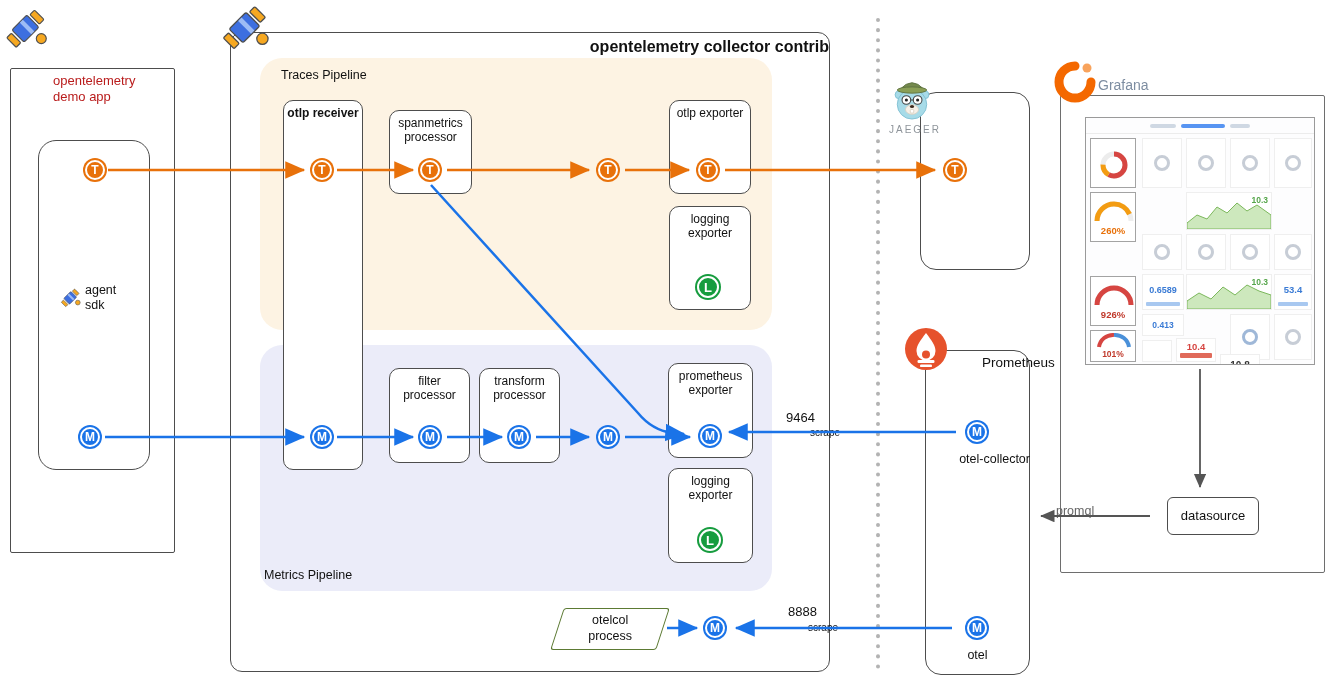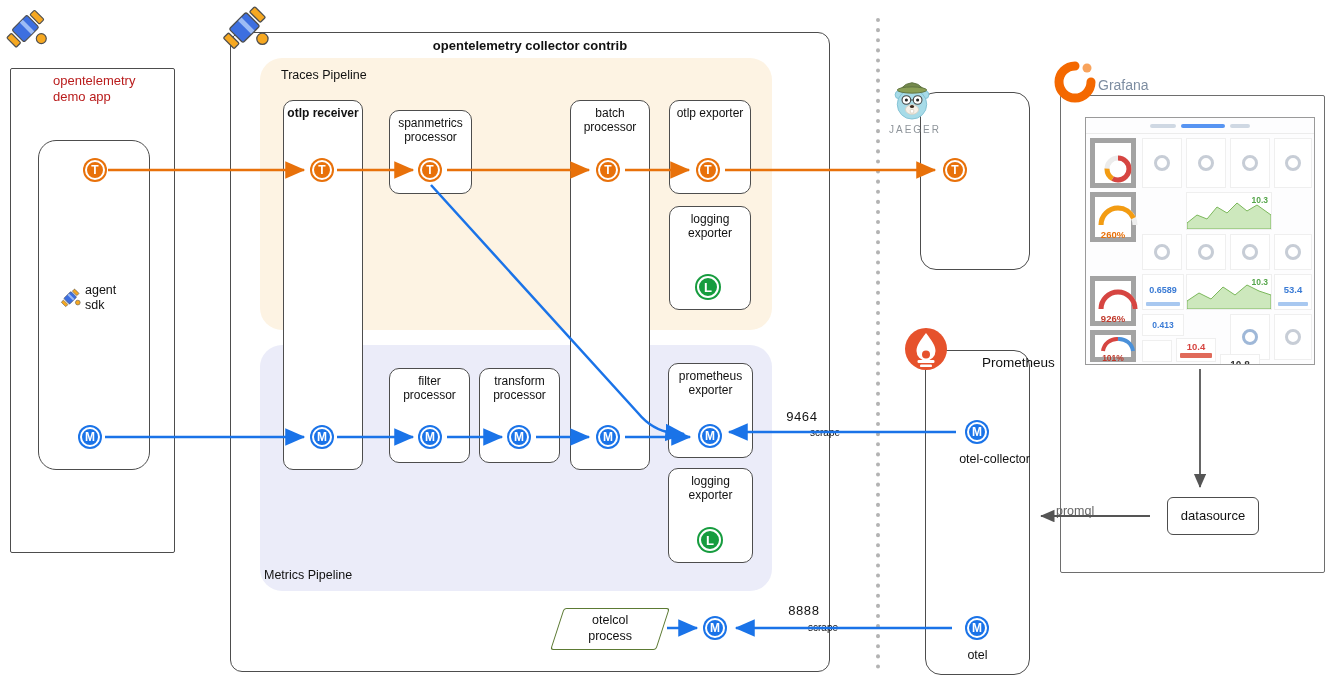--- a/index.html
+++ b/index.html
@@ -9,21 +9,21 @@
   .box { position:absolute; background:#fff; border:1px solid #4d4d4d; border-radius:10px; }
   .sq  { border-radius:2px; }
   .rnd { border-radius:16px; }
   .tint { position:absolute; border-radius:22px; }
   .tint.traces  { background:#fdf3e3; }
   .tint.metrics { background:#ebecf9; }
 
   .blabel { display:block; padding:5px 2px 0 2px; font-size:12px; line-height:1.2; color:#111; text-align:center; }
   .flabel { position:absolute; font-size:12.5px; color:#111; }
   .small  { font-size:10px; }
-  .port   { font-size:13px; color:#111;font-family:Liberation Mono, monospace; }
+  .port   { font-size:13px; color:#111; }
 
   .badge { position:absolute; width:20px; height:20px; border-radius:50%; border:2px solid #fff;
            color:#fff; font-weight:bold; font-size:12px; display:flex; align-items:center; justify-content:center;
            transform:translate(-50%,-50%); z-index:30; }
   .badge.t { background:#e8710a; box-shadow:0 0 0 2px #e8710a; }
   .badge.m { background:#1a73e8; box-shadow:0 0 0 2px #1a73e8; }
   .badge.l { background:#169c3e; box-shadow:0 0 0 2px #169c3e; width:22px; height:22px; font-size:13px; }
 
   svg.lines { position:absolute; left:0; top:0; z-index:20; pointer-events:none; }
   .logo { position:absolute; z-index:35; }
@@ -33,21 +33,21 @@
   .otelcol span { display:block; width:64px; margin:4px auto 0; transform:skewX(18deg);
                   font-size:12.5px; line-height:1.25; text-align:center; color:#111; }
 
   
   #dash { position:absolute; left:1085px; top:117px; width:230px; height:248px;
           background:#fdfdfe; border:1px solid #9a9a9a; overflow:hidden; z-index:16; }
   #dash .hdr { height:16px; border-bottom:1px solid #ececec; display:flex; gap:5px; align-items:center; justify-content:center; }
   #dash .hdr i { display:block; height:4px; border-radius:2px; }
   .dp { position:absolute; background:#fff; border:1px solid #efefef; display:flex; align-items:center; justify-content:center; }
   .donut { width:16px; height:16px; border-radius:50%; border:3px solid #c7cdd6; }
-  .gpanel { position:absolute; background:#fff; border:5px solid #a3a3a3; text-align:center; }
+  .gpanel { position:absolute; background:#fff; border:1px solid #a3a3a3; text-align:center; }
   .gtext { font-weight:bold; font-size:9.5px; display:block; margin-top:-4px; }
   .stat { position:absolute; background:#fff; border:1px solid #efefef; text-align:center; font-weight:bold; }
   .bar { position:absolute; left:3px; right:3px; bottom:3px; border-radius:1px; }
   .sparkLbl { position:absolute; right:3px; top:2px; font-size:8.5px; font-weight:bold; color:#56a64b; }
 </style>
 </head>
 <body>
 
 <div id="stage">
 
@@ -63,21 +63,21 @@
         <circle cx="20.5" cy="17" r="2.6" fill="#f6a821" stroke="#4e4e4e" stroke-width="0.6"></circle>
       </g>
     </defs>
   </svg>
 
   <div class="box sq" style="left:10px; top:68px; width:165px; height:485px;">
     <div style="margin:4px 0 0 42px; width:112px; font-size:13px; line-height:1.25; color:#b91c1c;">opentelemetry demo app</div>
   </div>
 
   <div class="box" style="left:230px; top:32px; width:600px; height:640px; border-radius:12px;">
-    <div style="margin-top:5px; text-align:center; font-size:13px; font-weight:bold; color:#111;">opentelemetry collector contrib</div>
+    <div style="margin-top:5px; text-align:right; font-size:16px; font-weight:bold; color:#111;">opentelemetry collector contrib</div>
   </div>
 
   <div class="tint traces" style="left:260px; top:58px;  width:512px; height:272px;"></div>
   <div class="tint metrics" style="left:260px; top:345px; width:512px; height:246px;"></div>
 
   <div class="flabel" style="left:281px; top:68px;">Traces Pipeline</div>
   <div class="flabel" style="left:264px; top:568px;">Metrics Pipeline</div>
 
   <div class="box" style="left:38px; top:140px; width:112px; height:330px; border-radius:18px;">
     <div style="position:absolute; left:6px; top:142px; width:98px; display:flex; align-items:center; gap:4px; justify-content:center;">
@@ -86,23 +86,20 @@
         </svg>
       <span style="width:44px; font-size:12.5px; line-height:1.2; color:#111;">agent sdk</span>
     </div>
   </div>
 
   <div class="box" style="left:283px; top:100px; width:80px; height:370px;">
     <span class="blabel" style="white-space:nowrap;font-weight:bold;">otlp receiver</span>
   </div>
   <div class="box" style="left:389px; top:110px; width:83px; height:84px;">
     <span class="blabel">spanmetrics processor</span>
-  </div>
-  <div class="box" style="left:570px; top:100px; width:80px; height:370px;">
-    <span class="blabel">batch processor</span>
   </div>
   <div class="box" style="left:669px; top:100px; width:82px; height:94px;">
     <span class="blabel">otlp exporter</span>
   </div>
   <div class="box" style="left:669px; top:206px; width:82px; height:104px;">
     <span class="blabel">logging exporter</span>
   </div>
   <div class="box" style="left:389px; top:368px; width:81px; height:95px;">
     <span class="blabel">filter processor</span>
   </div>

